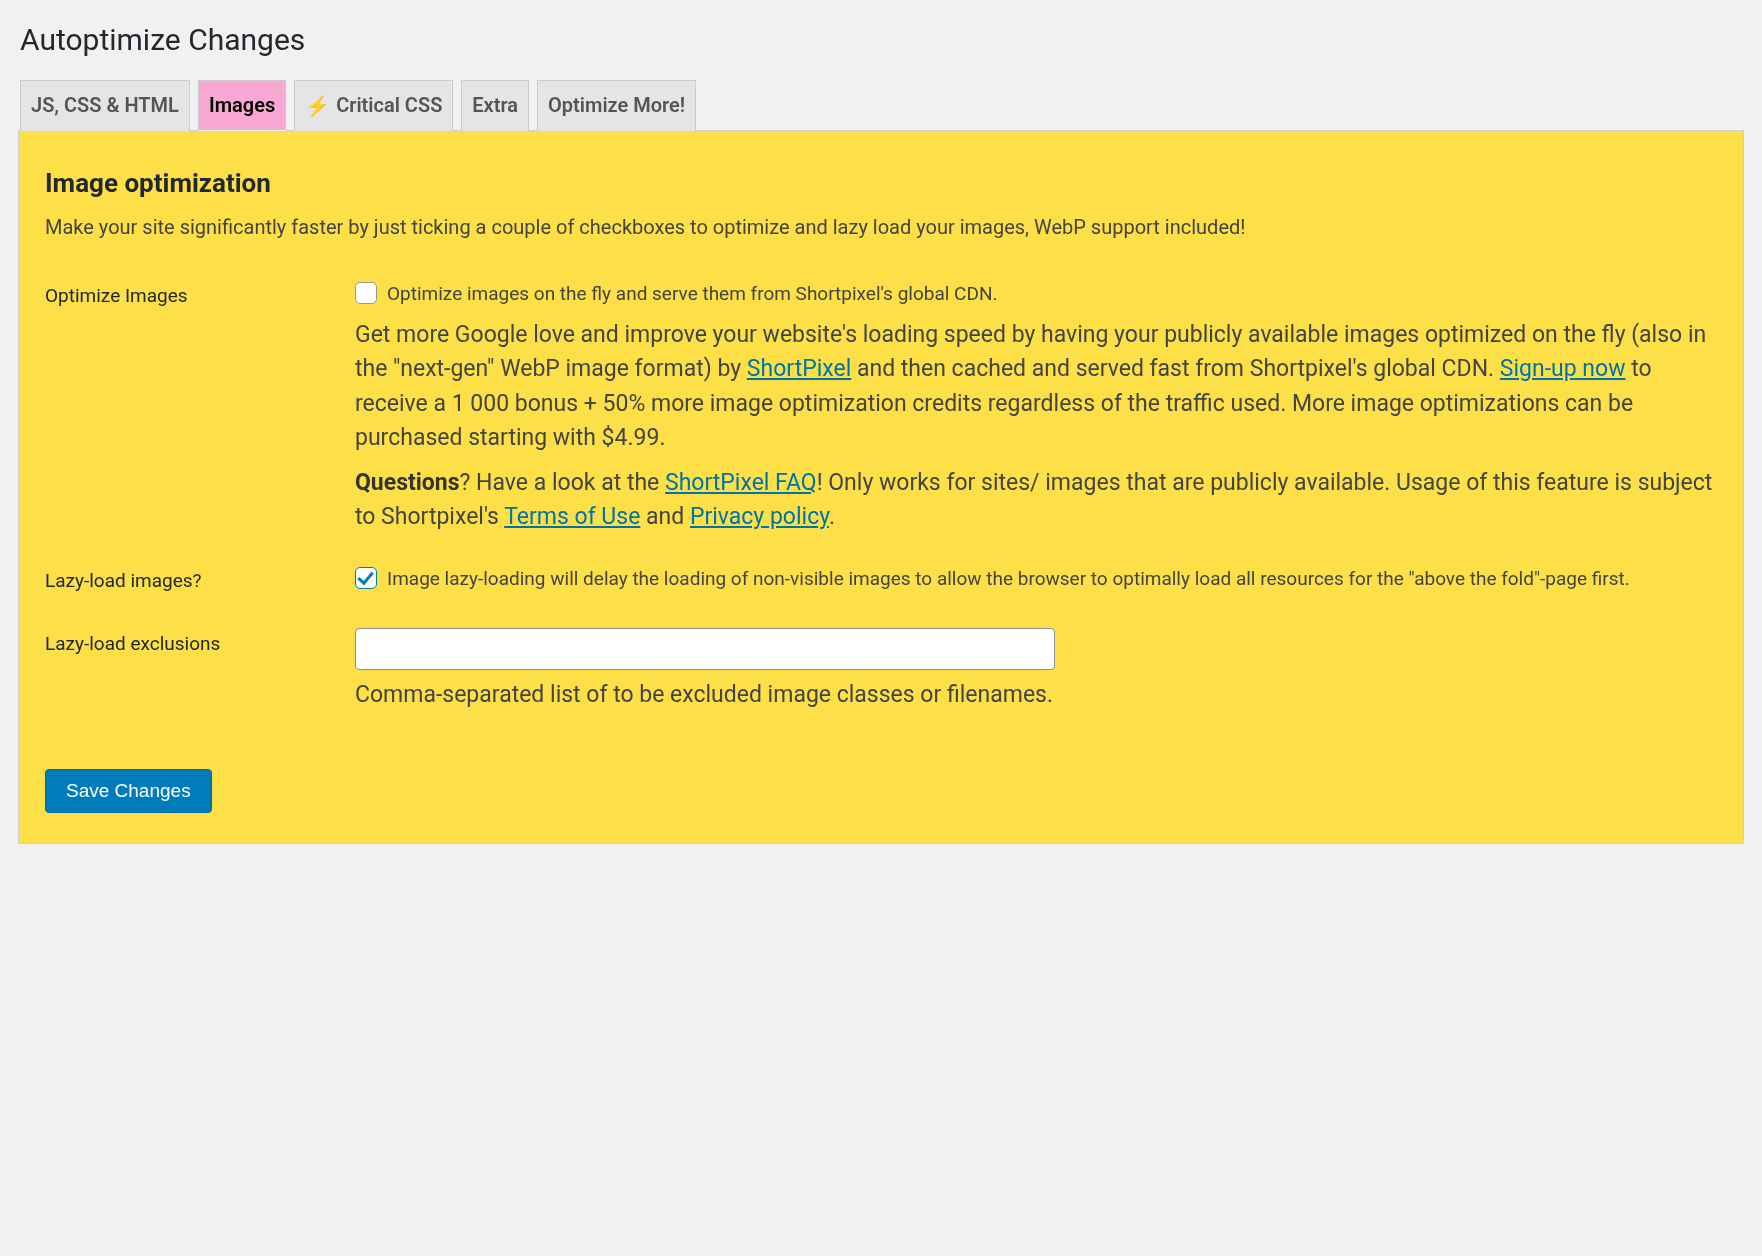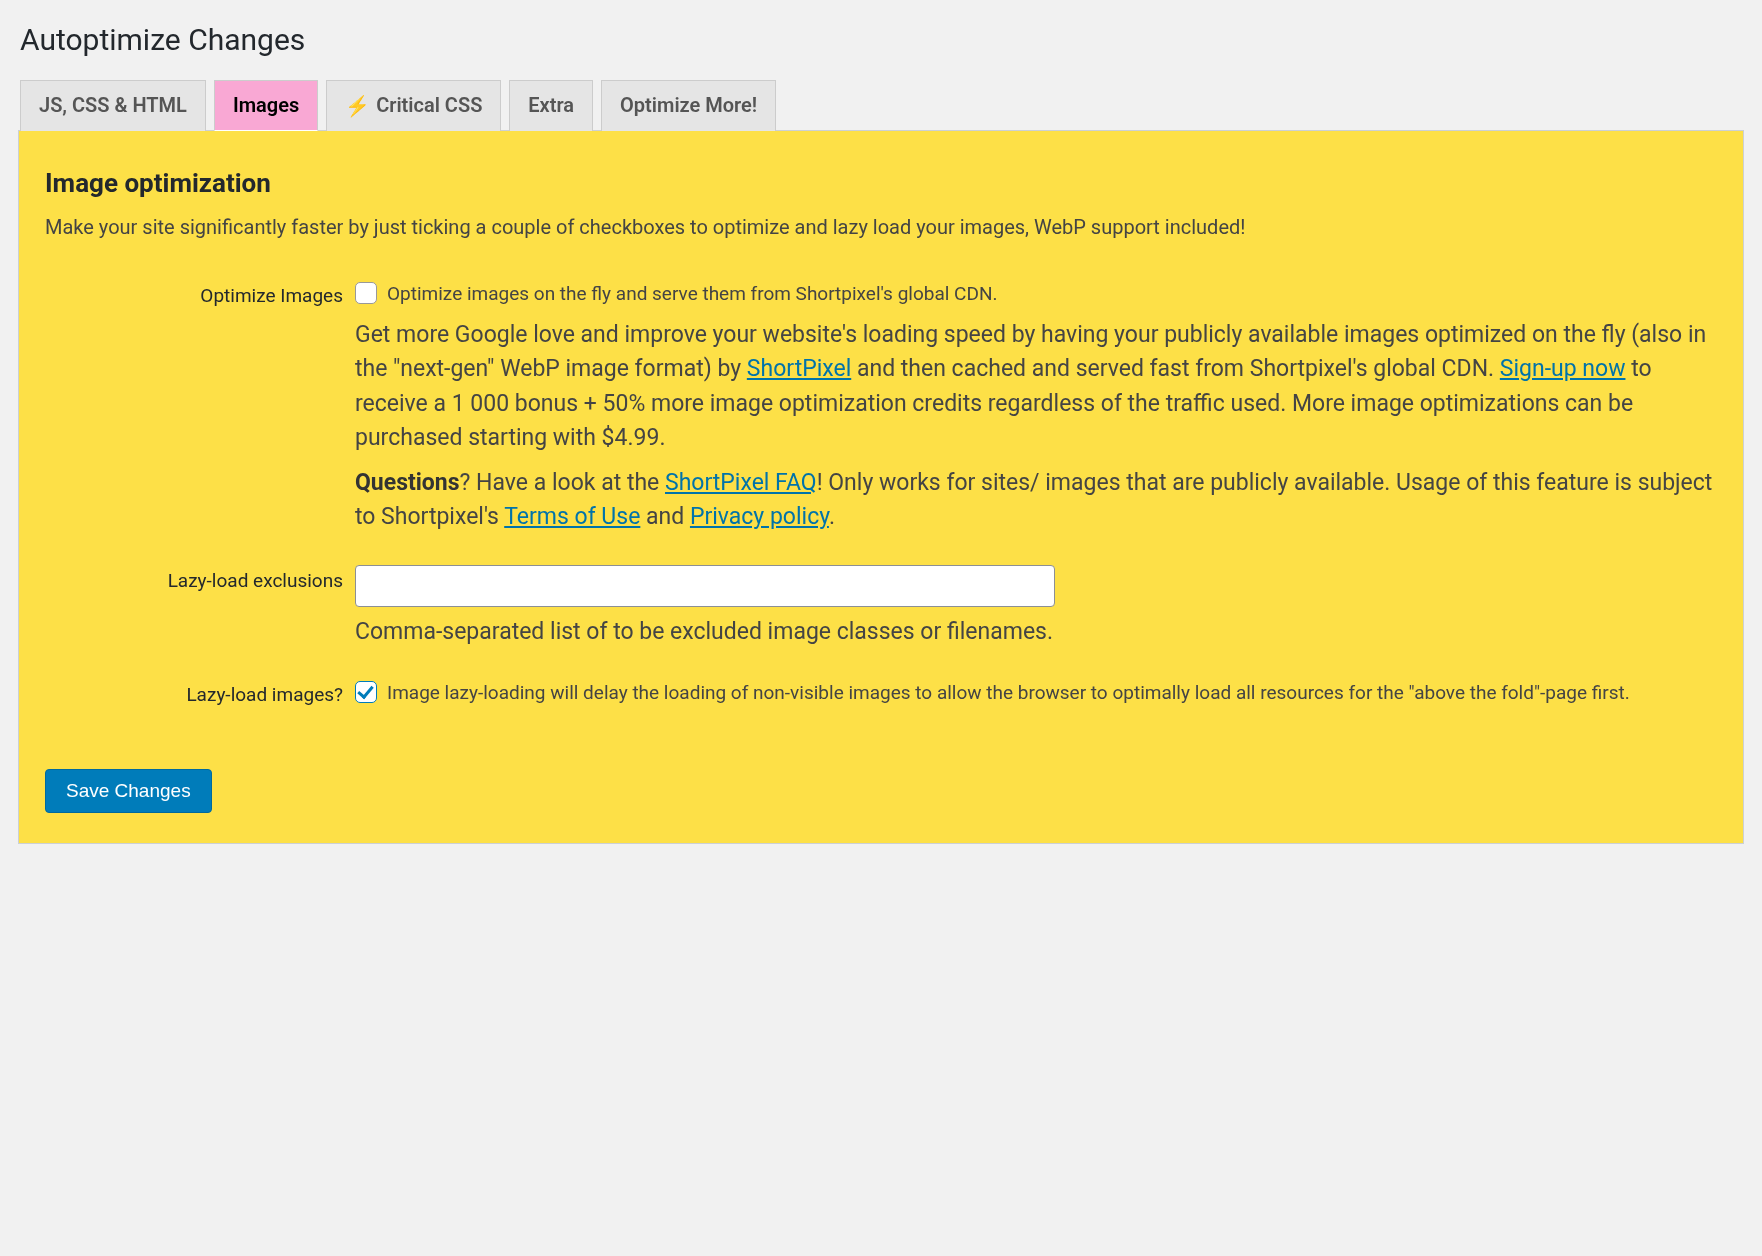--- a/index.html
+++ b/index.html
@@ -19,21 +19,21 @@
     color: #23282d;
   }
   .nav-tabs {
     display: flex;
     gap: 8px;
     margin: 0 0 -1px 2px;
     position: relative;
     z-index: 2;
   }
   .nav-tab {
-    padding: 10px 18px;
+    padding: 10px 10px;
     background: #e5e5e5;
     border: 1px solid #ccc;
     border-bottom: none;
     color: #555;
     font-size: 20px;
     font-weight: 600;
     cursor: pointer;
     display: flex;
     align-items: center;
     gap: 6px;
@@ -65,21 +65,21 @@
     font-size: 20px;
     color: #444;
     margin: 8px 0 24px 0;
     line-height: 1.5;
   }
   table.form-table {
     width: 100%;
     border-collapse: collapse;
   }
   table.form-table th {
-    text-align: right;
+    text-align: left;
     vertical-align: top;
     width: 310px;
     padding: 16px 12px 16px 0;
     font-weight: 400;
     font-size: 19px;
     color: #23282d;
   }
   table.form-table td {
     vertical-align: top;
     padding: 14px 0 16px 0;
@@ -183,37 +183,37 @@
         <p class="helptext">
           <span>Get more Google love and improve your website's loading speed by having your publicly available images optimized on the fly (also in the "next-gen" WebP image format) by </span><a class="wp-link">ShortPixel</a><span> and then cached and served fast from Shortpixel's global CDN. </span><a class="wp-link">Sign-up now</a><span> to receive a 1 000 bonus + 50% more image optimization credits regardless of the traffic used. More image optimizations can be purchased starting with $4.99.</span>
         </p>
         <p class="helptext">
           <strong>Questions</strong><span>? Have a look at the </span><a class="wp-link">ShortPixel FAQ</a><span>! Only works for sites/ images that are publicly available. Usage of this feature is subject to Shortpixel's </span><a class="wp-link">Terms of Use</a><span> and </span><a class="wp-link">Privacy policy</a><span>.</span>
         </p>
       </td>
     </tr>
 
     <tr>
-      <th>Lazy-load exclusions</th>
-      <td>
-        <input type="text" class="text-in" value="" style="">
-        <p class="helptext" style="margin-top:8px;">Comma-separated list of to be excluded image classes or filenames.</p>
-      </td>
-    </tr>
-
-    <tr>
       <th>Lazy-load images?</th>
       <td>
         <div class="field-line">
           <span class="cb checked"></span>
           <span class="cb-label">Image lazy-loading will delay the loading of non-visible images to allow the browser to optimally load all resources for the "above the fold"-page first.</span>
         </div>
       </td>
     </tr>
 
+    <tr>
+      <th>Lazy-load exclusions</th>
+      <td>
+        <input type="text" class="text-in" value="" style="">
+        <p class="helptext" style="margin-top:8px;">Comma-separated list of to be excluded image classes or filenames.</p>
+      </td>
+    </tr>
+
   </tbody>
     </table>
 
   <div class="submit-row">
     <button class="button-primary">Save Changes</button>
   </div>
 
 </div>
 
 </body></html>

